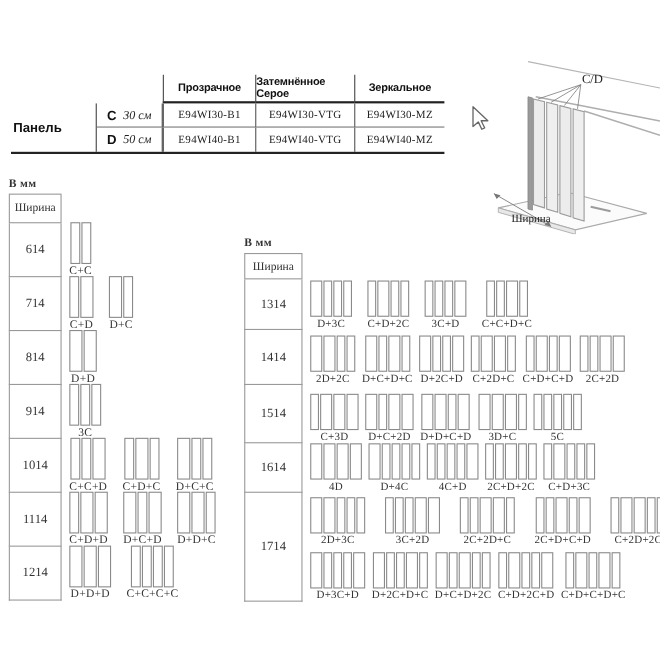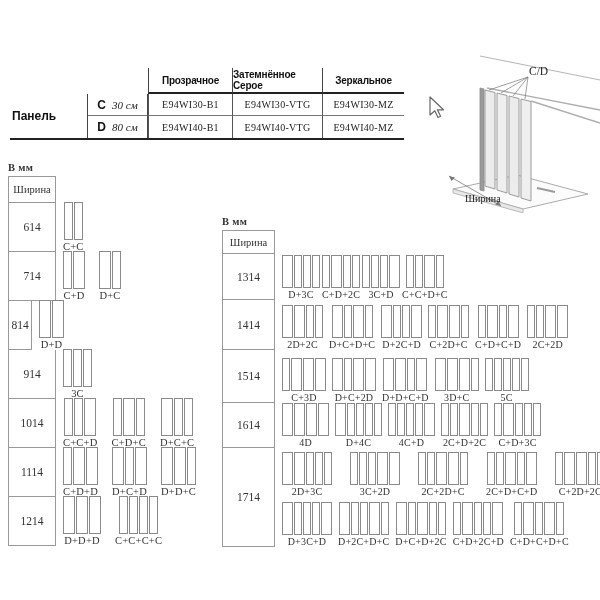--- a/index.html
+++ b/index.html
@@ -70,21 +70,21 @@
     <div class="pcell psize rowline">
       <span class="sz-letter">C</span>
       <span class="sz-val">30 см</span>
     </div>
     <div class="pcell pcode vline rowline">E94WI30-B1</div>
     <div class="pcell pcode vline rowline">E94WI30-VTG</div>
     <div class="pcell pcode vline rowline">E94WI30-MZ</div>
 
     <div class="pcell psize">
       <span class="sz-letter">D</span>
-      <span class="sz-val">80 см</span>
+      <span class="sz-val">50 см</span>
     </div>
     <div class="pcell pcode vline">E94WI40-B1</div>
     <div class="pcell pcode vline">E94WI40-VTG</div>
     <div class="pcell pcode vline">E94WI40-MZ</div>
   </section>
 
   <div class="diagram">
     <svg width="175" height="165" viewBox="0 0 175 165">
 
       <line x1="55" y1="8" x2="175" y2="32" stroke="#b5b5b5" stroke-width="1"></line>
@@ -157,21 +157,21 @@
                 <div class="icon">
                   <span class="panel" style="width: 12px; height: 38px;"></span>
                   <span class="panel" style="width: 9px; height: 38px;"></span>
                 </div>
                 <div class="clabel">D+C</div>
               </div>
             </div>
           </div>
         </div>
         <div class="wrow" style="height: 49px;">
-          <div class="wcell" style="width: 24px;">814</div>
+          <div class="wcell" style="width: 48px;">814</div>
           <div class="configs" style="gap: 4px;">
             <div class="cline" style="gap: 14px;">
               <div class="cfg">
                 <div class="icon">
                   <span class="panel" style="width: 12px; height: 38px;"></span>
                   <span class="panel" style="width: 12px; height: 38px;"></span>
                 </div>
                 <div class="clabel">D+D</div>
               </div>
             </div>
@@ -283,21 +283,21 @@
 
   <section class="wt wt-right">
     <div class="unit">В мм</div>
     <div class="wt-body">
         <div class="wrow">
           <div class="wcell header" style="width: 53px; height: 24px;">Ширина</div>
         </div>
         <div class="wrow" style="height: 46px;">
           <div class="wcell" style="width: 53px;">1314</div>
           <div class="configs" style="gap: 5px;">
-            <div class="cline" style="gap: 2px;">
+            <div class="cline" style="gap: 14px;">
               <div class="cfg">
                 <div class="icon">
                   <span class="panel" style="width: 11px; height: 33px;"></span>
                   <span class="panel" style="width: 8px; height: 33px;"></span>
                   <span class="panel" style="width: 8px; height: 33px;"></span>
                   <span class="panel" style="width: 8px; height: 33px;"></span>
                 </div>
                 <div class="clabel">D+3C</div>
               </div>
               <div class="cfg">

